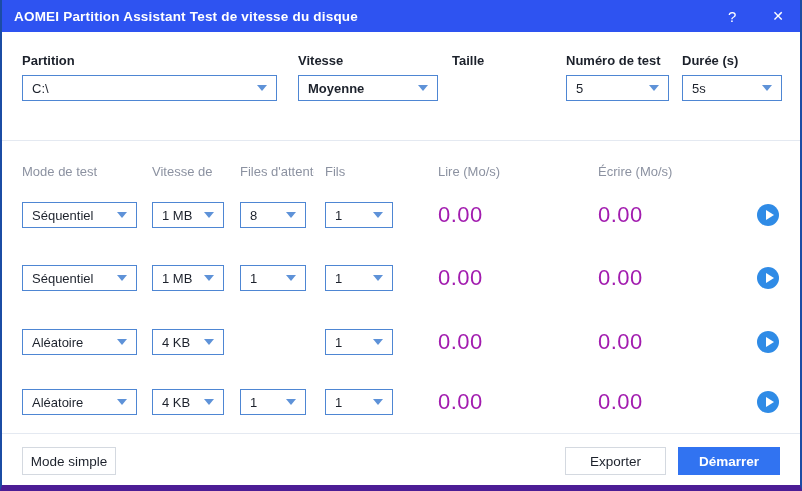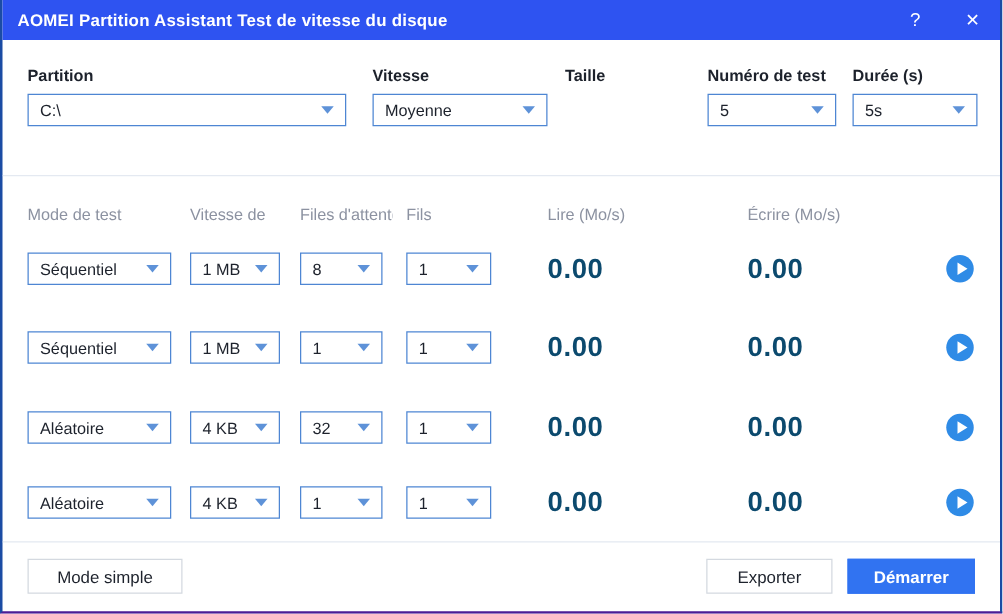--- a/index.html
+++ b/index.html
@@ -1,19 +1,19 @@
 <!DOCTYPE html>
 <html><head>
 <meta charset="utf-8">
 <style>
   html,body{margin:0;padding:0;background:#fff;}
   .window{
     position:relative;width:802px;height:491px;box-sizing:border-box;
     background:#ffffff;
-    border-left:2px solid #1b4ca4;border-right:2px solid #1b4ca4;border-bottom:2px solid #4c1d95;
+    border-left:2px solid #1b4ca4;border-right:2px solid #1b4ca4;border-bottom:6px solid #4c1d95;
     font-family:"Liberation Sans", sans-serif;overflow:hidden;
   }
   .titlebar{
     position:absolute;top:0;left:-2px;right:-2px;height:32px;background:#2e53f1;
     display:flex;align-items:center;padding:0 14px;box-sizing:border-box;
   }
   .title{color:#ffffff;font-size:13.5px;font-weight:700;letter-spacing:.2px;}
   .tb-controls{margin-left:auto;display:flex;align-items:center;gap:28px;}
   .tb-btn{background:none;border:none;color:#ffffff;font-size:15px;line-height:1;cursor:pointer;padding:2px 4px;font-family:inherit;}
   .tb-btn.close{font-size:14px;}
@@ -25,21 +25,21 @@
   }
   .sel .txt{white-space:nowrap;}
   .caret{
     margin-left:auto;width:0;height:0;flex:none;
     border-left:5px solid transparent;border-right:5px solid transparent;border-top:6px solid #5e92d8;
   }
   .usage{margin-left:auto;margin-right:14px;white-space:nowrap;}
   .hr{position:absolute;left:0;right:0;height:1px;background:#e4e9f1;}
   .th{position:absolute;top:164px;font-size:13px;color:#8c92a1;white-space:nowrap;}
   .th.clip{width:74px;overflow:hidden;}
-  .val{position:absolute;font-size:22px;font-weight:700;color:#0c4a6e;line-height:26px;letter-spacing:.5px;}
+  .val{position:absolute;font-size:22px;font-weight:400;color:#a21caf;line-height:26px;letter-spacing:.5px;}
   .play{
     position:absolute;width:22px;height:22px;border-radius:50%;background:#2f8be6;border:none;
     display:flex;align-items:center;justify-content:center;cursor:pointer;padding:0;
   }
   .play-tri{width:0;height:0;border-left:8px solid #fff;border-top:5px solid transparent;border-bottom:5px solid transparent;margin-left:3px;}
   .btn{
     position:absolute;top:447px;height:28px;box-sizing:border-box;background:#fff;
     border:1px solid #d4d9e0;font-size:13.5px;color:#1d222c;font-family:inherit;
     display:flex;align-items:center;justify-content:center;cursor:pointer;
   }
@@ -58,21 +58,21 @@
     </div>
   </div>
 
   <span class="lbl" style="left:20px;top:53px;">Partition</span>
   <div class="sel" style="left:20px;top:75px;width:255px;">
     <span class="txt">C:\</span>
     <span class="caret"></span>
   </div>
 
   <span class="lbl" style="left:296px;top:53px;">Vitesse</span>
-  <div class="sel" style="left:296px;top:75px;width:140px;">
+  <div class="sel" style="left:296px;top:75px;width:140px;font-weight:bold;">
     <span class="txt">Moyenne</span>
     <span class="caret"></span>
   </div>
 
   <span class="lbl" style="left:450px;top:53px;">Taille</span>
 
   <span class="lbl" style="left:564px;top:53px;">Numéro de test</span>
   <div class="sel" style="left:564px;top:75px;width:103px;">
     <span class="txt">5</span>
     <span class="caret"></span>
@@ -138,24 +138,20 @@
     </button>
 
   <div class="sel" style="left:20px;top:329px;width:115px;">
     <span class="txt">Aléatoire</span>
       <span class="caret"></span>
   </div>
   <div class="sel" style="left:150px;top:329px;width:72px;">
     <span class="txt">4 KB</span>
       <span class="caret"></span>
   </div>
-  <div class="sel" style="left:238px;top:329px;width:66px;">
-    <span class="txt">32</span>
-      <span class="caret"></span>
-  </div>
   <div class="sel" style="left:323px;top:329px;width:68px;">
     <span class="txt">1</span>
       <span class="caret"></span>
   </div>
   <span class="val" style="left:436px;top:329px;">0.00</span>
   <span class="val" style="left:596px;top:329px;">0.00</span>
   <button class="play" style="left:755px;top:331px;">
       <span class="play-tri"></span>
     </button>
 
@@ -176,17 +172,17 @@
       <span class="caret"></span>
   </div>
   <span class="val" style="left:436px;top:389px;">0.00</span>
   <span class="val" style="left:596px;top:389px;">0.00</span>
   <button class="play" style="left:755px;top:391px;">
       <span class="play-tri"></span>
     </button>
 
   <div class="hr" style="top:433px;"></div>
 
-  <button class="btn" style="left:20px;width:124px;">Mode simple</button>
+  <button class="btn" style="left:20px;width:94px;">Mode simple</button>
   <button class="btn" style="left:563px;width:101px;">Exporter</button>
   <button class="btn primary" style="left:676px;width:102px;">Démarrer</button>
 
 </div>
 
 </body></html>

